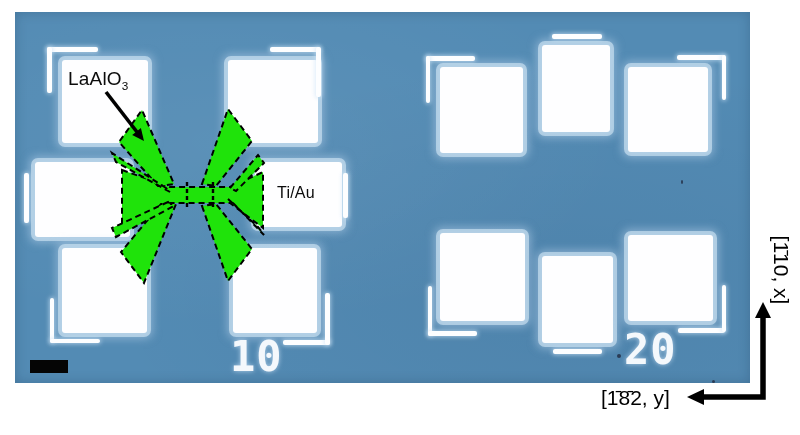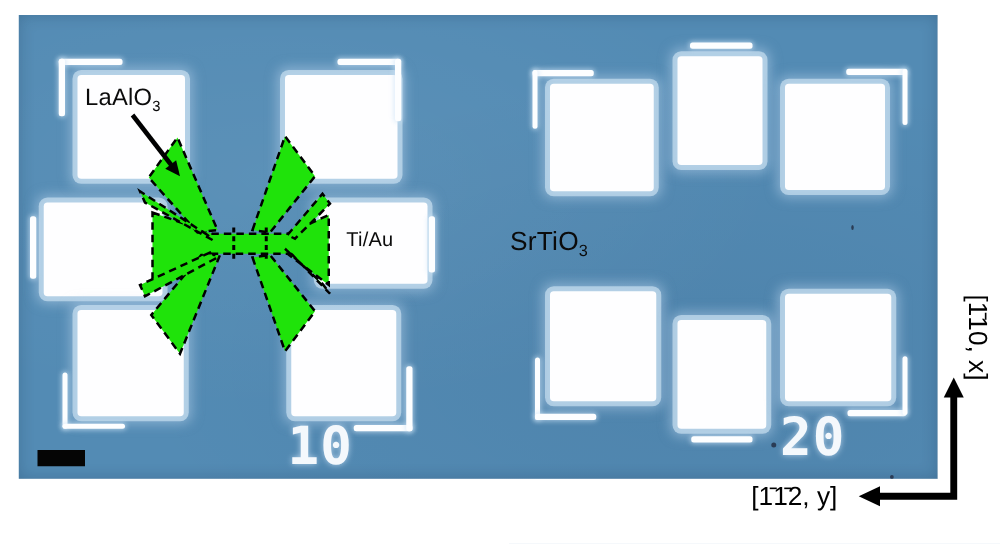--- a/index.html
+++ b/index.html
@@ -107,35 +107,32 @@
         <polygon points="129,129 125.9,116.1 117.2,122.9" fill="#000"></polygon>
       </g>
     </svg>
 
     <div class="lbl" style="left:53px;top:56px;font-size:19px">
       <span>LaAlO</span><sub>3</sub>
     </div>
     <div class="lbl" style="left:262px;top:172px;font-size:16px">
       <span>Ti/Au</span>
     </div>
-    <div class="lbl" style="left:393px;top:170px;font-size:21px">
-      <span>SrTiO</span><sub>3</sub>
-    </div>
 
     <div class="devnum" style="left:215px;top:324px">10</div>
     <div class="devnum" style="left:609px;top:317px">20</div>
 
     <div class="scalebar" style="left:15px;top:348px;width:38px;height:13px"></div>
 
     <div class="speck" style="left:602px;top:342px;width:4px;height:4px"></div>
     <div class="speck" style="left:697px;top:368px;width:3px;height:3px"></div>
     <div class="speck" style="left:666px;top:168px;width:2px;height:4px"></div>
   </div>
 
   <svg width="800" height="435" viewBox="0 0 800 435" style="pointer-events:none">
     <polyline points="700,397 763,397 763,315" fill="none" stroke="#000" stroke-width="5.5" stroke-linecap="square"></polyline>
     <polygon points="763,302 755,318 771,318" fill="#000"></polygon>
     <polygon points="687,397 704,389 704,405" fill="#000"></polygon>
   </svg>
   <div class="axis-label v">[1̄10, x]</div>
-  <div class="axis-label h">[1̄1̄2, y]</div>
+  <div class="axis-label h">[1̄8̄2, y]</div>
 
 </div>
 
 </body></html>

